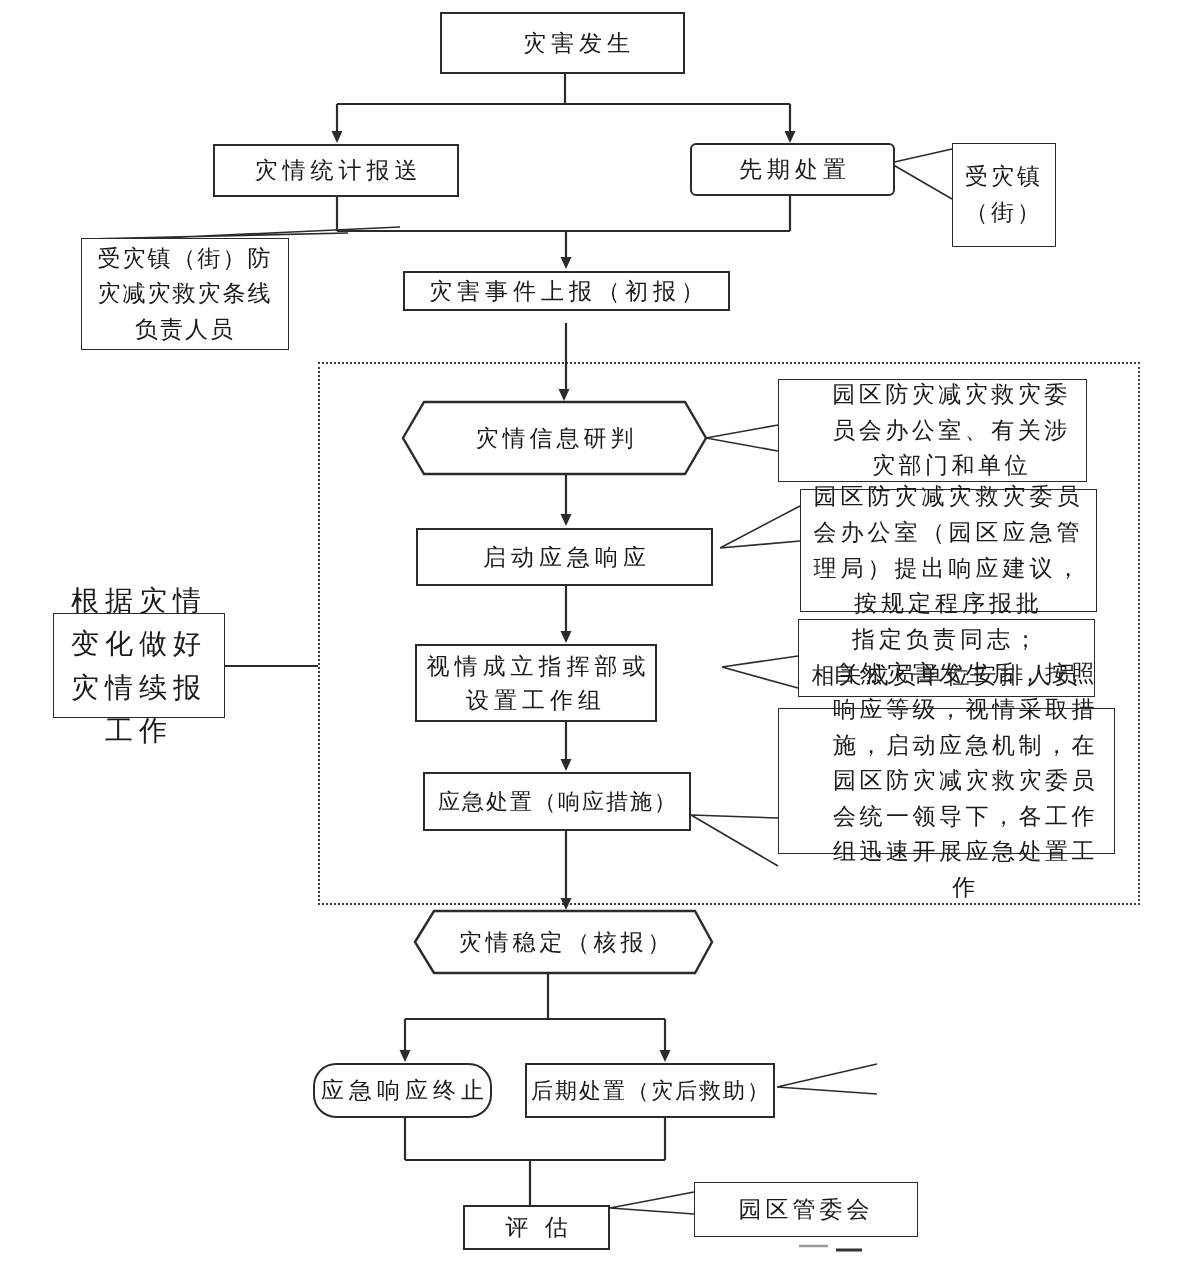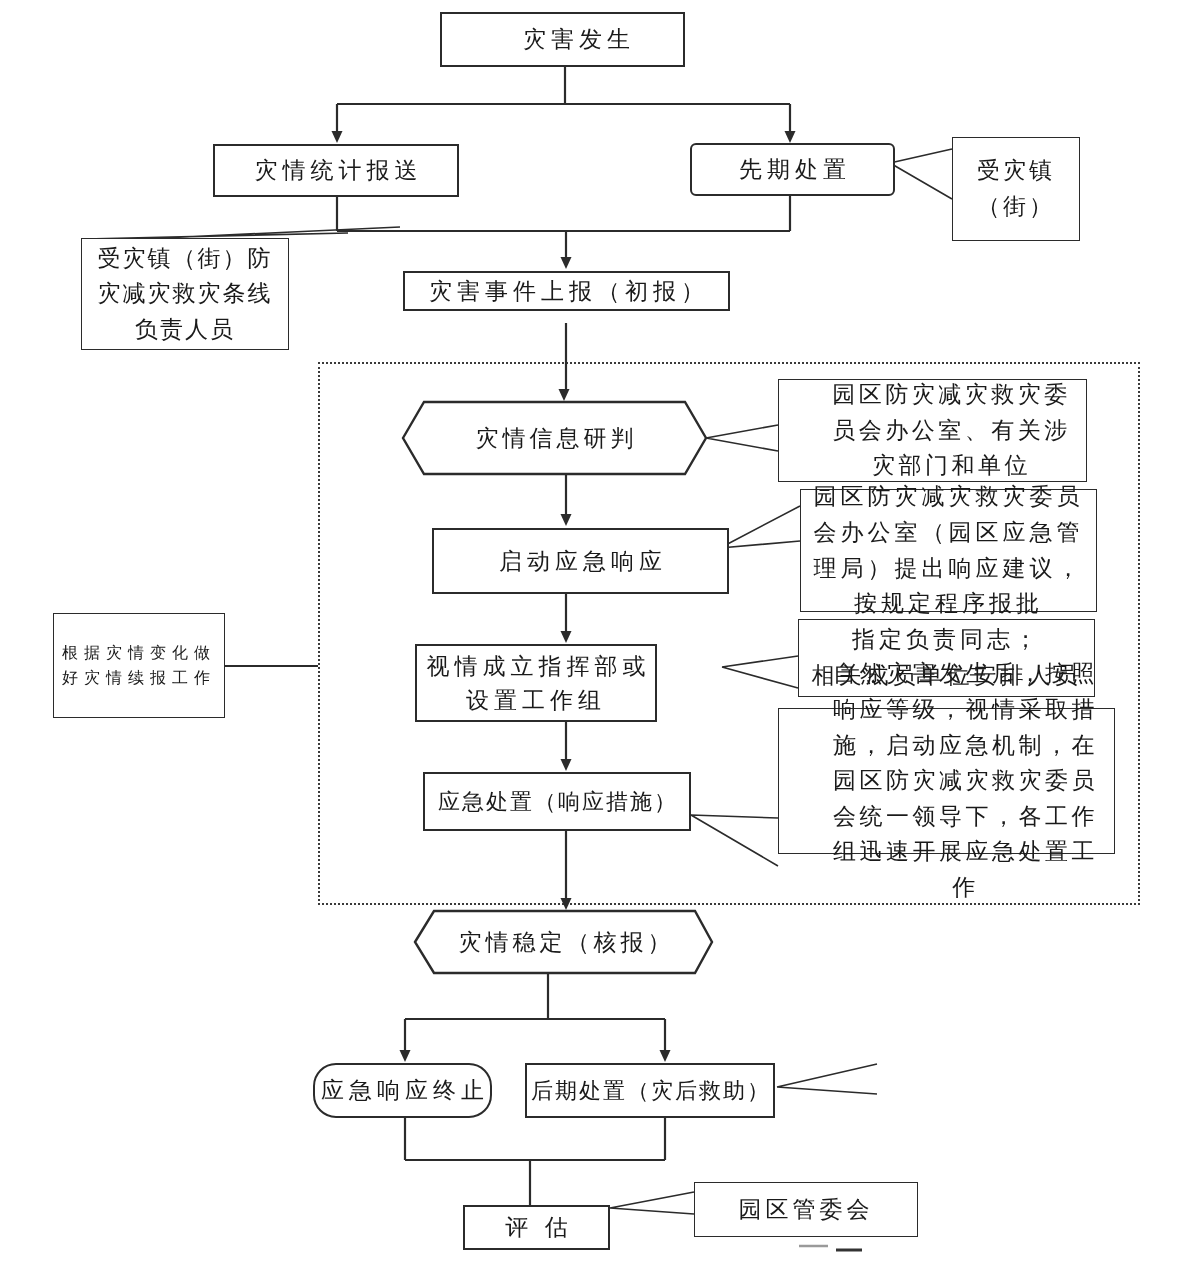--- a/index.html
+++ b/index.html
@@ -23,21 +23,21 @@
     display:flex;align-items:center;justify-content:center;
     font-size:23px;letter-spacing:4px;text-indent:4px;text-align:center;
   }
   .note{
     position:absolute;z-index:2;box-sizing:border-box;background:#ffffff;
     border:1.5px solid #2b2b2b;display:flex;align-items:center;justify-content:center;
     font-size:23px;letter-spacing:3px;text-align:center;line-height:1.55;
     padding:4px 8px;white-space:pre-line;
   }
   .note.wide{font-size:23px;letter-spacing:3.5px;padding-left:46px;}
-  .note.big-gap{letter-spacing:6px;font-size:16px;}
+  .note.big-gap{letter-spacing:6px;font-size:28px;}
   .note.prop{letter-spacing:4px;}
 </style>
 </head>
 <body>
 
 <div id="canvas">
 
   <div class="dashed-region" style="left:318px;top:362px;width:822px;height:543px;"></div>
 
   <svg id="wires" width="1196" height="1280" viewBox="0 0 1196 1280">
@@ -79,45 +79,45 @@
       <path d="M777,1087 L877,1064 M777,1087 L877,1094"></path>
       <path d="M610,1208 L694,1192 M610,1208 L694,1214"></path>
     </g>
 
     <g fill="none">
       <path d="M799,1246 H828" stroke="#9a9a9a" stroke-width="2.5"></path>
       <path d="M836,1250 H862" stroke="#333333" stroke-width="3"></path>
     </g>
   </svg>
 
-  <div class="node" style="left:440px;top:12px;width:245px;height:55px;padding-left:28px;">灾害发生</div>
+  <div class="node" style="left:440px;top:12px;width:245px;height:62px;padding-left:28px;">灾害发生</div>
 
   <div class="node" style="left:213px;top:144px;width:246px;height:53px;">灾情统计报送</div>
 
   <div class="node" style="left:690px;top:143px;width:205px;height:53px;border-radius:6px;">先期处置</div>
 
   <div class="node" style="left:403px;top:271px;width:327px;height:40px;">灾害事件上报（初报）</div>
 
   <div class="hexlabel" style="left:424px;top:402px;width:261px;height:72px;">灾情信息研判</div>
 
-  <div class="node" style="left:416px;top:528px;width:297px;height:66px;margin-left:16px;">启动应急响应</div>
+  <div class="node" style="left:416px;top:528px;width:297px;height:58px;">启动应急响应</div>
 
   <div class="node" style="left:415px;top:644px;width:242px;height:78px;">视情成立指挥部或设置工作组</div>
 
   <div class="node tight" style="left:423px;top:772px;width:268px;height:59px;">应急处置（响应措施）</div>
 
   <div class="hexlabel" style="left:434px;top:911px;width:261px;height:62px;">灾情稳定（核报）</div>
 
   <div class="node" style="left:313px;top:1063px;width:179px;height:55px;border-radius:23px;">应急响应终止</div>
 
   <div class="node tight" style="left:525px;top:1063px;width:250px;height:55px;">后期处置（灾后救助）</div>
 
   <div class="node" style="left:463px;top:1205px;width:147px;height:45px;">评 估</div>
 
-  <div class="note" style="left:952px;top:137px;width:128px;height:104px;padding:4px 14px;">受灾镇（街）</div>
+  <div class="note" style="left:952px;top:143px;width:104px;height:104px;padding:4px 14px;">受灾镇（街）</div>
 
   <div class="note" style="left:81px;top:238px;width:208px;height:112px;letter-spacing:2px;">受灾镇（街）防灾减灾救灾条线负责人员</div>
 
   <div class="note wide" style="left:778px;top:379px;width:309px;height:103px;">园区防灾减灾救灾委员会办公室、有关涉灾部门和单位</div>
 
   <div class="note prop" style="left:800px;top:489px;width:297px;height:123px;">园区防灾减灾救灾委员会办公室（园区应急管理局）提出响应建议，按规定程序报批</div>
 
   <div class="note prop" style="left:798px;top:619px;width:297px;height:78px;">指定负责同志；
 相关成员单位安排人员</div>
 

